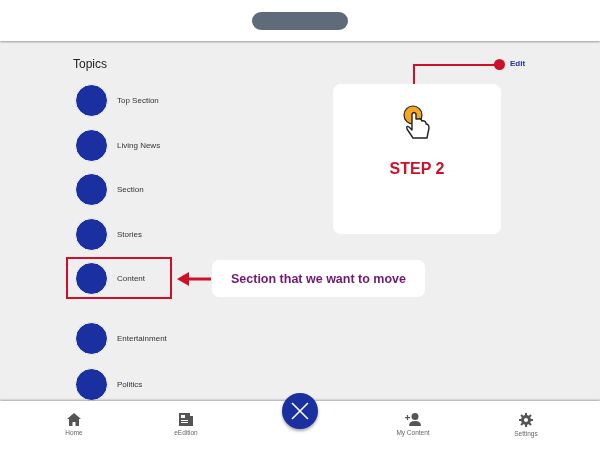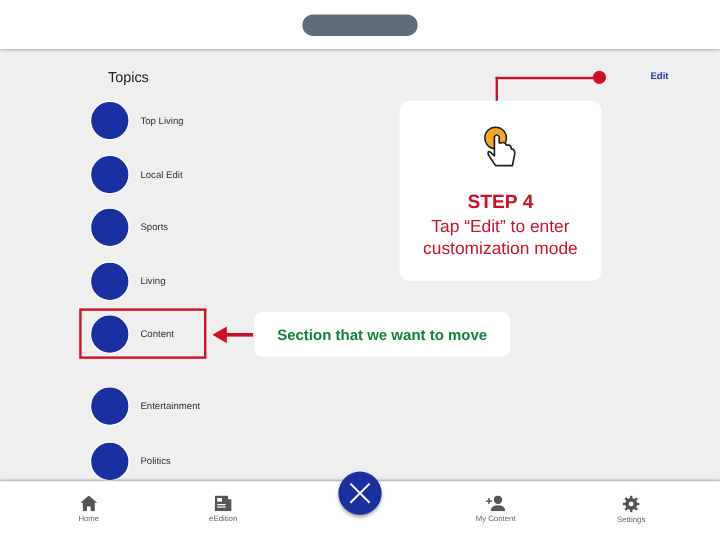--- a/index.html
+++ b/index.html
@@ -1,63 +1,63 @@
 <!DOCTYPE html>
 <html><head>
 <meta charset="utf-8">
 <style>
   html,body{margin:0;padding:0;}
   body{width:600px;height:450px;position:relative;overflow:hidden;background:#efefef;font-family:"Liberation Sans",sans-serif;}
   .topbar{position:absolute;left:0;top:0;width:600px;height:41px;background:#fff;box-shadow:0 1px 2px rgba(0,0,0,0.35);z-index:2;}
   .pill{position:absolute;left:252px;top:12px;width:96px;height:18px;border-radius:9px;background:#5f6b78;}
-  .topics-title{position:absolute;left:90px;top:57px;font-size:12px;color:#222;}
-  .edit{position:absolute;left:510px;top:59px;font-size:8px;font-weight:bold;color:#2233aa;margin-left:32px;}
+  .topics-title{position:absolute;left:73px;top:57px;font-size:12px;color:#222;}
+  .edit{position:absolute;left:510px;top:59px;font-size:8px;font-weight:bold;color:#2233aa;}
   .topic{position:absolute;left:75px;display:flex;align-items:center;}
   .circle{width:33px;height:33px;border-radius:50%;background:#1a2fa0;border:1px solid #fff;box-sizing:border-box;}
   .tlabel{margin-left:9px;font-size:8px;color:#333;}
   .hl-box{position:absolute;left:66px;top:257px;width:106px;height:42px;border:2px solid #d0102a;box-sizing:border-box;}
   .line-h{position:absolute;left:413px;top:64px;width:86px;height:2px;background:#d0102a;}
   .line-v{position:absolute;left:413px;top:64px;width:2px;height:50px;background:#d0102a;}
   .dot{position:absolute;left:494px;top:59px;width:11px;height:11px;border-radius:50%;background:#d0102a;}
   .card{position:absolute;left:333px;top:84px;width:168px;height:150px;background:#fff;border-radius:8px;}
   .step-title{position:absolute;left:0;width:168px;top:76px;text-align:center;font-size:16px;font-weight:bold;color:#d0102a;}
   .step-text{position:absolute;left:0;width:168px;top:96px;text-align:center;font-size:14.5px;color:#d0102a;line-height:19px;}
   .hand{position:absolute;left:70px;top:20px;}
-  .callout{position:absolute;left:212px;top:260px;width:213px;height:37px;background:#fff;border-radius:7px;display:flex;align-items:center;justify-content:center;font-size:12.5px;font-weight:bold;color:#15803d;}
+  .callout{position:absolute;left:212px;top:260px;width:213px;height:37px;background:#fff;border-radius:7px;display:flex;align-items:center;justify-content:center;font-size:12.5px;font-weight:bold;color:#701a75;}
   .arrow{position:absolute;left:177px;top:270px;}
   .bottombar{position:absolute;left:0;top:401px;width:600px;height:49px;background:#fff;box-shadow:0 -1px 2px rgba(0,0,0,0.3);}
   .nav{position:absolute;top:12px;display:flex;flex-direction:column;align-items:center;width:60px;}
   .nav .lbl{font-size:6.5px;color:#666;margin-top:3px;}
   .fab{position:absolute;left:282px;top:393px;width:36px;height:36px;border-radius:50%;background:#1a2fa0;box-shadow:0 2px 3px rgba(0,0,0,0.35);display:flex;align-items:center;justify-content:center;z-index:3;}
 </style>
 </head>
 <body>
 
 <div class="topbar">
   <div class="pill"></div>
 </div>
 
 <div class="topics-title">Topics</div>
 <div class="edit">Edit</div>
 
 <div class="topic" style="top:84px">
   <div class="circle"></div>
-  <span class="tlabel">Top Living</span>
+  <span class="tlabel">Top Section</span>
 </div>
 <div class="topic" style="top:129px">
   <div class="circle"></div>
-  <span class="tlabel">Local Edit</span>
+  <span class="tlabel">Living News</span>
 </div>
 <div class="topic" style="top:173px">
   <div class="circle"></div>
-  <span class="tlabel">Sports</span>
+  <span class="tlabel">Section</span>
 </div>
 <div class="topic" style="top:218px">
   <div class="circle"></div>
-  <span class="tlabel">Living</span>
+  <span class="tlabel">Stories</span>
 </div>
 <div class="topic" style="top:262px">
   <div class="circle"></div>
   <span class="tlabel">Content</span>
 </div>
 <div class="topic" style="top:322px">
   <div class="circle"></div>
   <span class="tlabel">Entertainment</span>
 </div>
 <div class="topic" style="top:368px">
@@ -71,22 +71,21 @@
 <div class="line-v"></div>
 <div class="dot"></div>
 
 <div class="card">
   <div class="hand">
     <svg width="30" height="40" viewBox="0 0 30 40">
       <circle cx="10" cy="11" r="9" fill="#f5a623" stroke="#222" stroke-width="1.2"></circle>
       <path d="M9 10 L9 26 L6 23 Q3 21 4 25 L10 34 L24 34 L26 24 Q26 20 23 20 L23 19 Q22 16 19 17 Q18 14 15 15 L13 15 L13 10 Q11 7 9 10 Z" fill="#fff" stroke="#222" stroke-width="1.4" stroke-linejoin="round"></path>
     </svg>
   </div>
-  <div class="step-title">STEP 4</div>
-  <div class="step-text">Tap “Edit” to enter customization mode</div>
+  <div class="step-title">STEP 2</div>
 </div>
 
 <div class="arrow">
   <svg width="34" height="18" viewBox="0 0 34 18">
     <polygon points="0,9 12,2 12,16" fill="#d0102a"></polygon>
     <rect x="11" y="7.5" width="23" height="3" fill="#d0102a"></rect>
   </svg>
 </div>
 <div class="callout">Section that we want to move</div>
 

